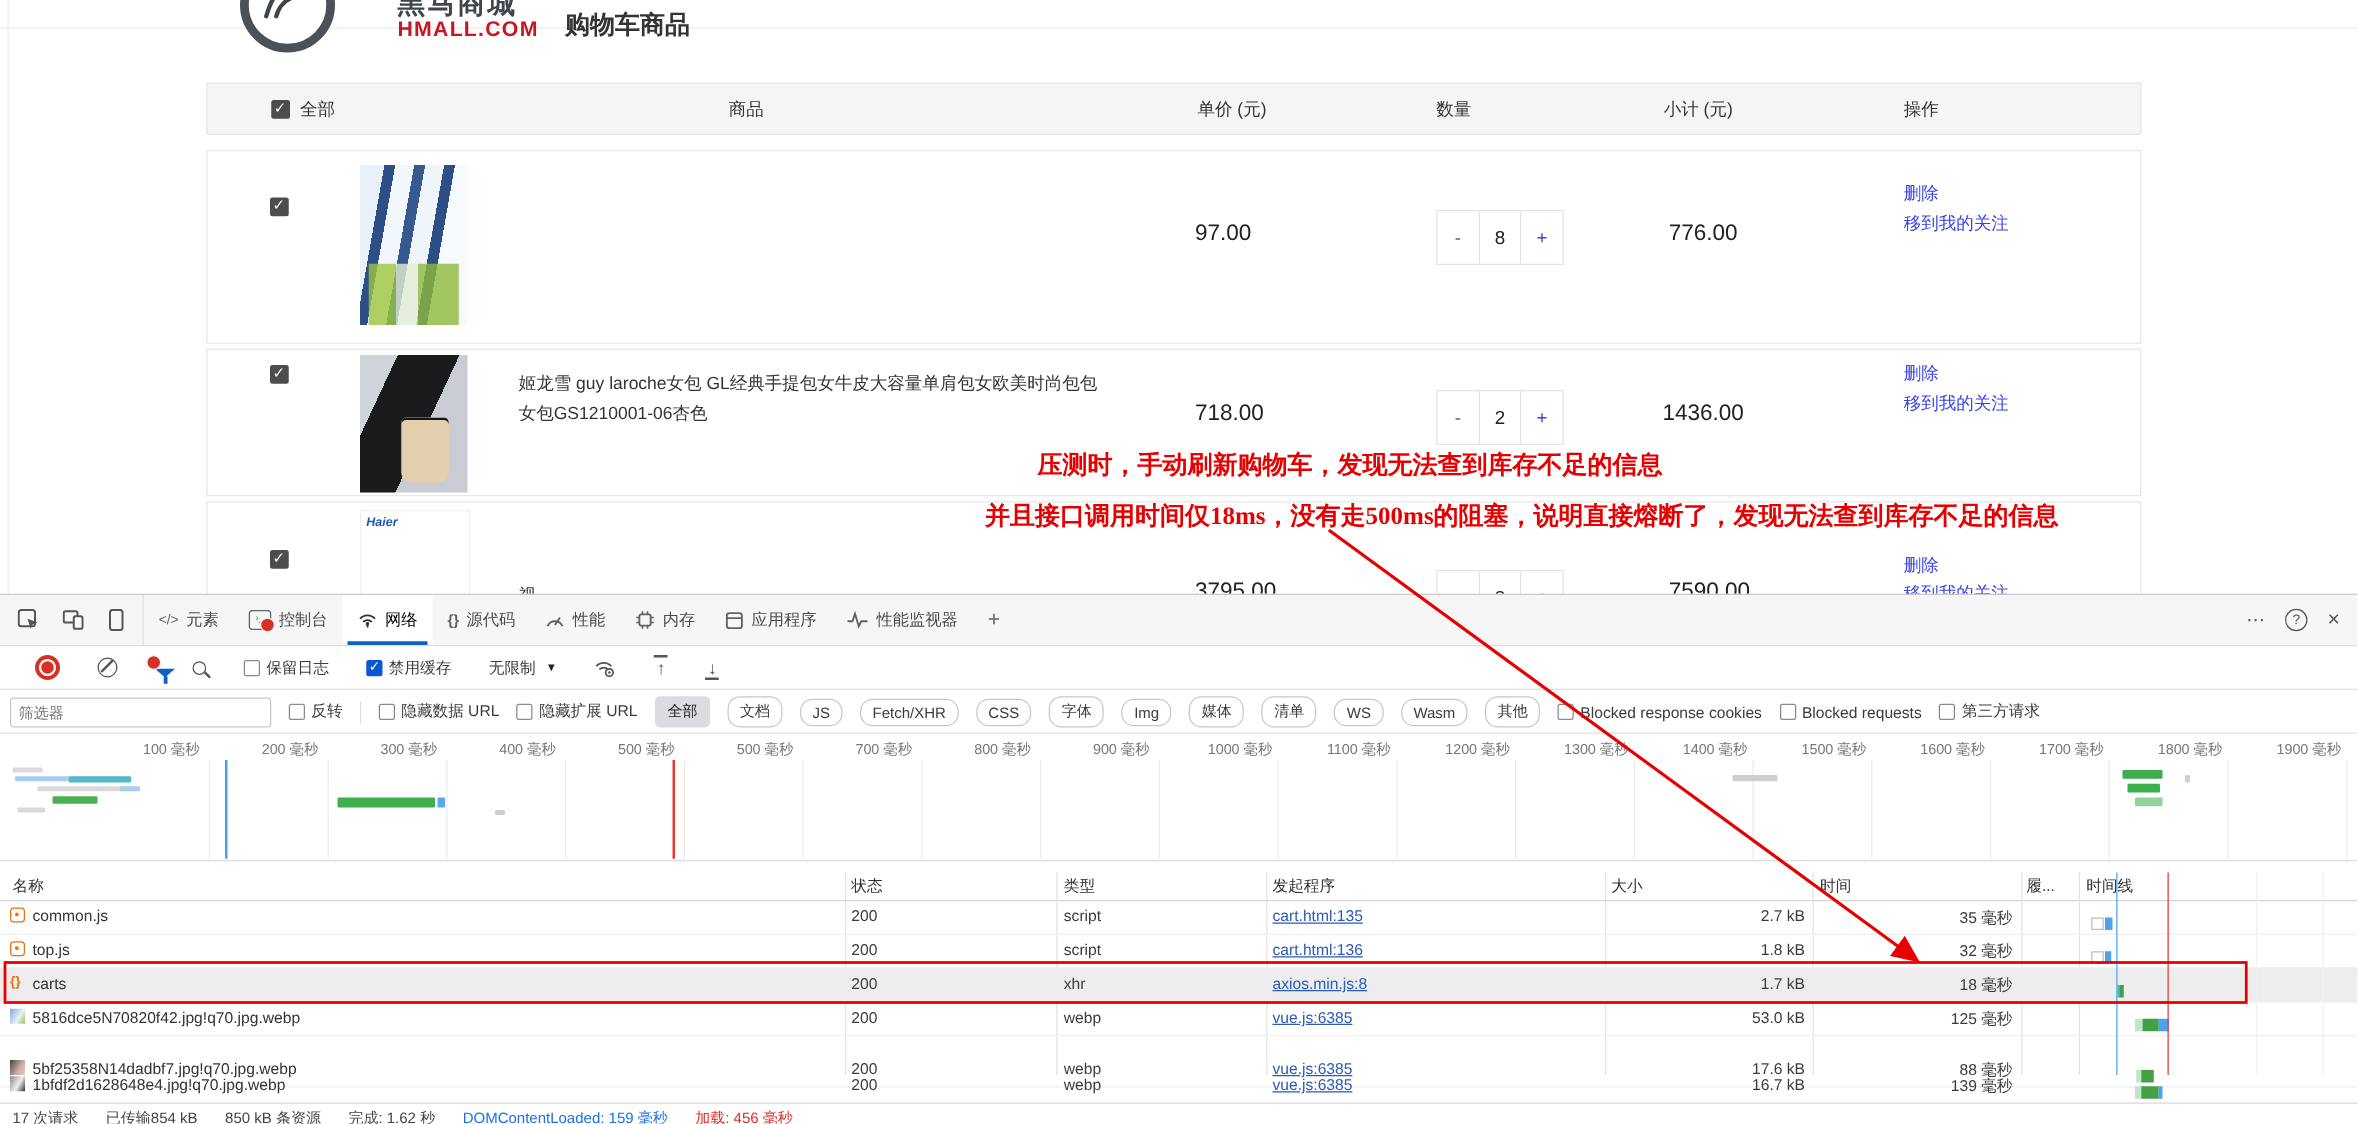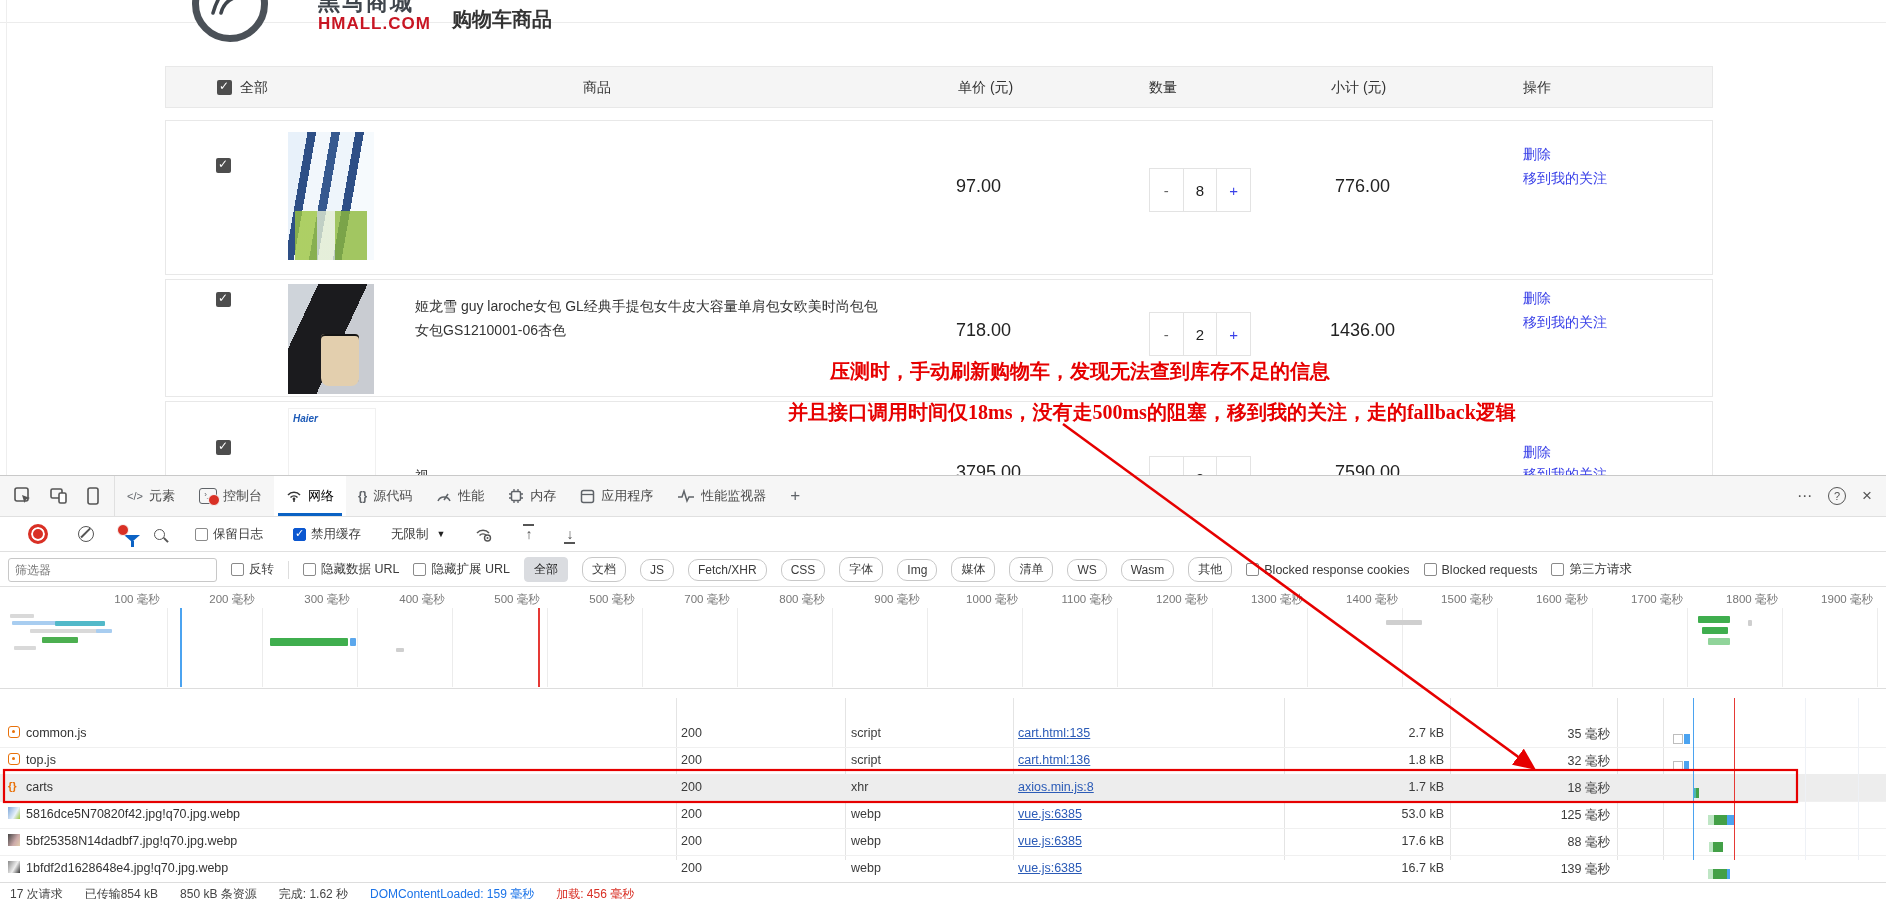--- a/index.html
+++ b/index.html
@@ -187,21 +187,21 @@
     <span class="step-minus">-</span>
     <span class="step-val">2</span>
     <span class="step-plus">+</span>
   </div>
   <span class="price" style="left:1335px;top:462px;">7590.00</span>
   <span class="cart-link" style="left:1523px;top:444px;">删除</span>
   <span class="cart-link" style="left:1523px;top:466px;">移到我的关注</span>
 </div>
 
 <div class="red-note" style="left:830px;top:358px;">压测时，手动刷新购物车，发现无法查到库存不足的信息</div>
-<div class="red-note" style="left:788px;top:399px;">并且接口调用时间仅18ms，没有走500ms的阻塞，移到我的关注，走的fallback逻辑</div>
+<div class="red-note" style="left:788px;top:399px;">并且接口调用时间仅18ms，没有走500ms的阻塞，说明直接熔断了，发现无法查到库存不足的信息</div>
 
 <div id="devtools">
 
   <div id="dt-tabbar">
     <div class="dt-leading">
       <span class="ic">
         <svg class="mini" width="18" height="18" viewBox="0 0 18 18">
             <rect x="1" y="1" width="13" height="13" rx="2" fill="none" stroke="#555" stroke-width="1.6"></rect>
             <path d="M8 8 L16 11 L12 12.5 L10.5 16 Z" fill="#555"></path>
           </svg>
@@ -408,20 +408,30 @@
         <div class="ov-bar" style="left: 396px; top: 40px; width: 8px; height: 4px; background: rgb(207, 207, 207);"></div>
         <div class="ov-bar" style="left: 1386px; top: 12px; width: 36px; height: 5px; background: rgb(207, 207, 207);"></div>
         <div class="ov-bar" style="left: 1698px; top: 8px; width: 32px; height: 7px; background: rgb(63, 174, 78);"></div>
         <div class="ov-bar" style="left: 1702px; top: 19px; width: 26px; height: 7px; background: rgb(63, 174, 78);"></div>
         <div class="ov-bar" style="left: 1708px; top: 30px; width: 22px; height: 7px; background: rgb(144, 212, 154);"></div>
         <div class="ov-bar" style="left: 1748px; top: 12px; width: 4px; height: 6px; background: rgb(207, 207, 207);"></div>
       </div>
   </div>
 
   <div id="dt-table">
+    <div class="net-head">
+      <span style="left:10px;">名称</span>
+      <span style="left:681px;">状态</span>
+      <span style="left:851px;">类型</span>
+      <span style="left:1018px;">发起程序</span>
+      <span style="left:1289px;">大小</span>
+      <span style="left:1456px;">时间</span>
+      <span style="left:1621px;">履...</span>
+      <span style="left:1669px;">时间线</span>
+    </div>
 
     <div class="col-sep" style="left:676px;"></div>
     <div class="col-sep" style="left:845px;"></div>
     <div class="col-sep" style="left:1013px;"></div>
     <div class="col-sep" style="left:1284px;"></div>
     <div class="col-sep" style="left:1450px;"></div>
     <div class="col-sep" style="left:1617px;"></div>
     <div class="col-sep" style="left:1663px;"></div>
 
     <div class="net-row" style="top:22px;">
@@ -470,21 +480,21 @@
       <span class="cell-type">webp</span>
       <span class="cell-init">vue.js:6385</span>
       <span class="cell-size">53.0 kB</span>
       <span class="cell-time">125 毫秒</span>
       <span class="wf-cell">
           <div class="wf-seg" style="left: 45px; width: 6px; background: rgb(191, 230, 197);"></div>
           <div class="wf-seg" style="left: 51px; width: 13px; background: rgb(67, 160, 71);"></div>
           <div class="wf-seg" style="left: 64px; width: 8px; background: rgb(75, 163, 240);"></div>
         </span>
     </div>
-    <div class="net-row" style="top:130px;">
+    <div class="net-row" style="top:144px;">
       <span class="row-icon icon-img2"></span>
       <span class="cell-name">5bf25358N14dadbf7.jpg!q70.jpg.webp</span>
       <span class="cell-status">200</span>
       <span class="cell-type">webp</span>
       <span class="cell-init">vue.js:6385</span>
       <span class="cell-size">17.6 kB</span>
       <span class="cell-time">88 毫秒</span>
       <span class="wf-cell">
           <div class="wf-seg" style="left: 46px; width: 4px; background: rgb(191, 230, 197);"></div>
           <div class="wf-seg" style="left: 50px; width: 10px; background: rgb(67, 160, 71);"></div>

